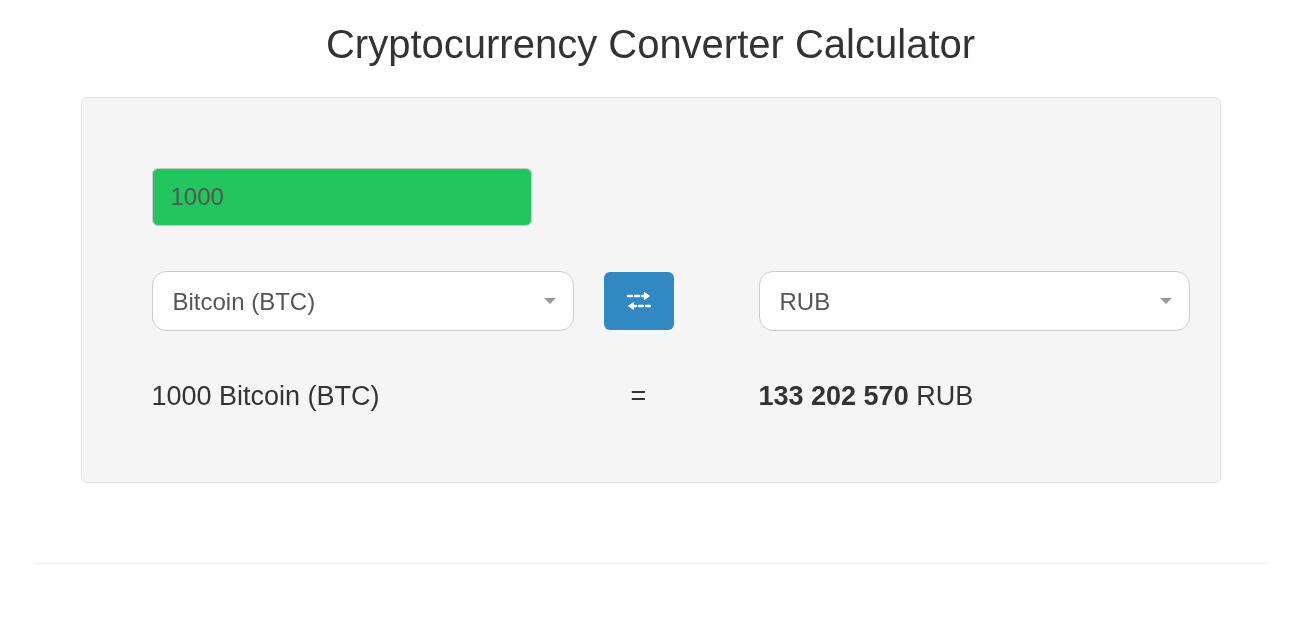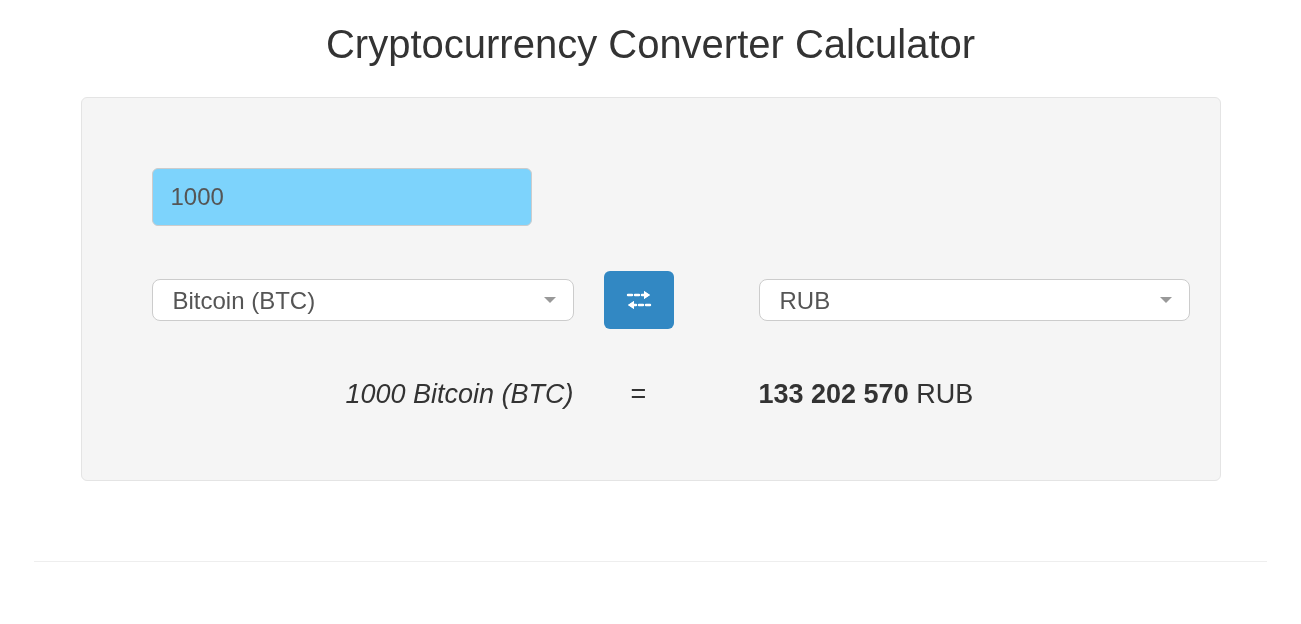--- a/index.html
+++ b/index.html
@@ -34,21 +34,21 @@
       max-width: 1140px;
     }
     .amount-row {
       margin-bottom: 45px;
     }
     .amount-input {
       width: 380px;
       height: 58px;
       border: 1px solid #cccccc;
       border-radius: 6px;
-      background: #7dd3fc;
+      background: #22c55e;
       font-size: 24px;
       color: #555555;
       padding: 0 18px;
       outline: none;
     }
     .currency-row {
       display: flex;
       align-items: center;
       gap: 30px;
       margin-bottom: 50px;
@@ -59,23 +59,23 @@
     }
     .select-wrap.from {
       width: 422px;
     }
     .select-wrap.to {
       width: 431px;
       margin-left: 55px;
     }
     .currency-select {
       width: 100%;
-      height: 42px;
+      height: 60px;
       border: 1px solid #cccccc;
-      border-radius: 8px;
+      border-radius: 14px;
       background: #ffffff;
       font-size: 24px;
       color: #555555;
       padding: 0 40px 0 20px;
       appearance: none;
       -webkit-appearance: none;
       -moz-appearance: none;
       cursor: pointer;
       outline: none;
     }
@@ -108,23 +108,22 @@
       height: 22px;
     }
     .result-row {
       display: flex;
       align-items: center;
       font-size: 27px;
       color: #333333;
     }
     .result-from {
       width: 422px;
-      text-align: right;
+      text-align: left;
       font-weight: 400;
-      font-style: italic;
     }
     .result-equals {
       width: 130px;
       text-align: center;
       font-weight: 400;
     }
     .result-to {
       margin-left: 55px;
       font-weight: 400;
     }

